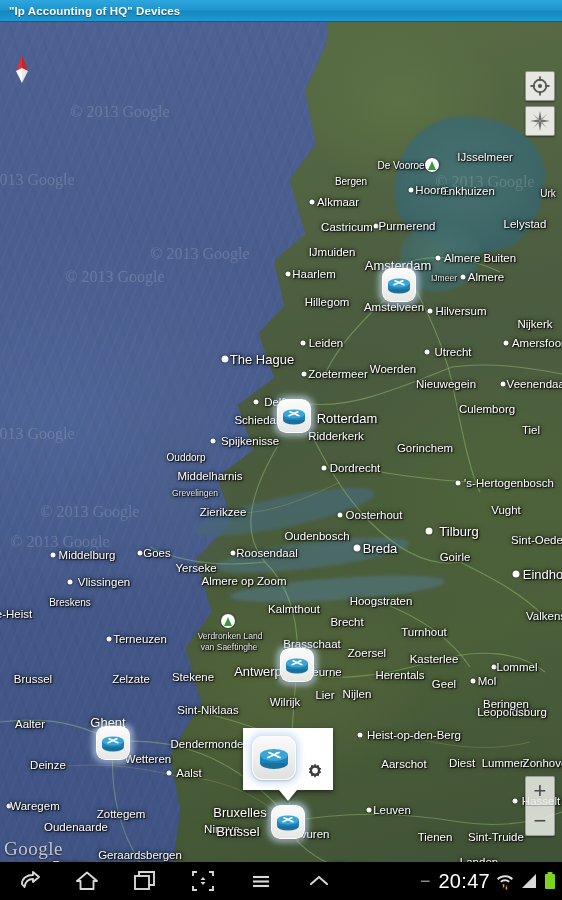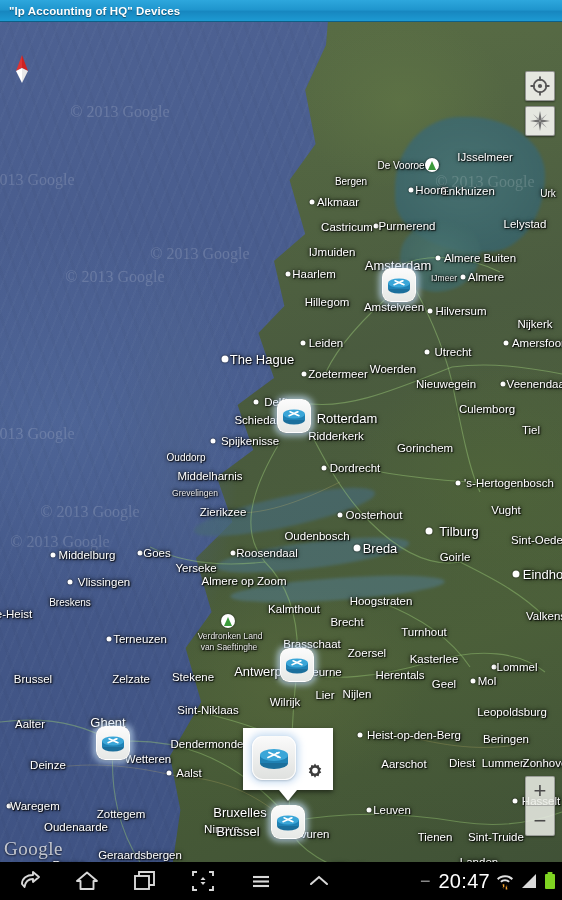--- a/index.html
+++ b/index.html
@@ -441,21 +441,21 @@
         <div class="lbl s2" style="left: 285px; top: 680px;">Wilrijk</div>
         <div class="lbl s2" style="left: 325px; top: 673px;">Lier</div>
         <div class="lbl s2" style="left: 357px; top: 672px;">Nijlen</div>
         <div class="lbl s2" style="left: 208px; top: 688px;">Sint-Niklaas</div>
         <div class="lbl s2" style="left: 512px; top: 690px;">Leopoldsburg</div>
         <div class="lbl s1" style="left: 108px; top: 700px;">Ghent</div>
         <div class="lbl s2" style="left: 30px; top: 702px;">Aalter</div>
         <div class="lbl s2" style="left: 207px; top: 722px;">Dendermonde</div>
         <div class="citydot" style="left: 360.4px; top: 713px;"></div>
         <div class="lbl s2" style="left: 414px; top: 713px;">Heist-op-den-Berg</div>
-        <div class="lbl s2" style="left: 506px; top: 717px;">Beringen</div>
+        <div class="lbl s2" style="left: 506px; top: 682px;">Beringen</div>
         <div class="lbl s2" style="left: 148px; top: 737px;">Wetteren</div>
         <div class="citydot" style="left: 169px; top: 751px;"></div>
         <div class="lbl s2" style="left: 189px; top: 751px;">Aalst</div>
         <div class="lbl s2" style="left: 48px; top: 743px;">Deinze</div>
         <div class="lbl s2" style="left: 404px; top: 742px;">Aarschot</div>
         <div class="lbl s2" style="left: 462px; top: 741px;">Diest</div>
         <div class="lbl s2" style="left: 504px; top: 741px;">Lummen</div>
         <div class="lbl s2" style="left: 545px; top: 741px;">Zonhove</div>
         <div class="citydot" style="left: 9.4px; top: 784px;"></div>
         <div class="lbl s2" style="left: 35px; top: 784px;">Waregem</div>

